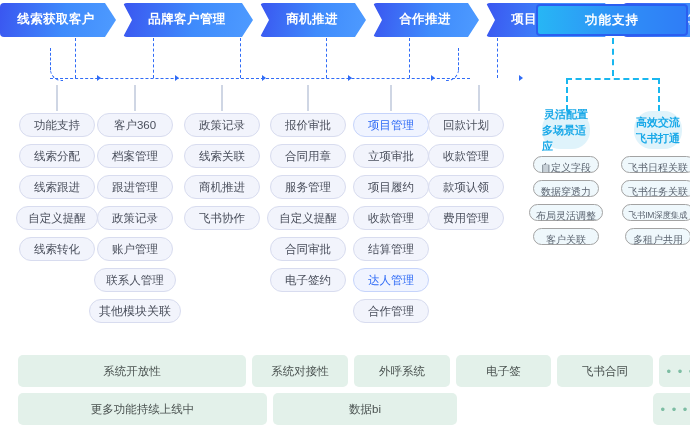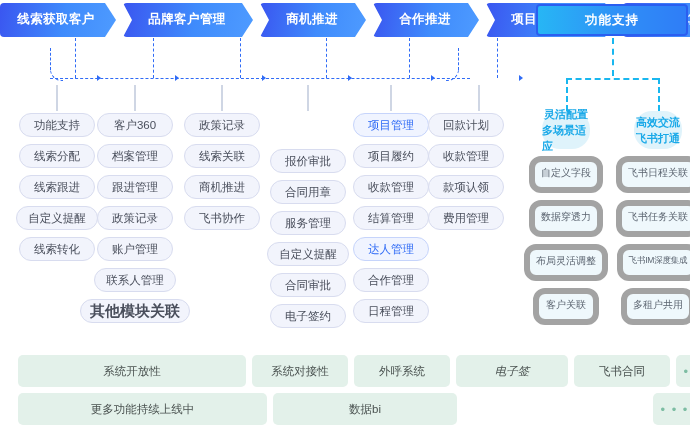--- a/index.html
+++ b/index.html
@@ -47,32 +47,32 @@
   .cy-h{position:absolute;height:0;border-top:2px dashed #19b7ef;}
 
   
   .col{position:absolute;top:113px;display:flex;flex-direction:column;align-items:center;gap:7px;}
   .pill{
     box-sizing:border-box;height:24px;min-width:76px;padding:0 11px;
     border:1px solid #d8dcef;border-radius:13px;background:#f2f4fc;
     color:#4a4f5c;font-size:11.5px;line-height:22px;white-space:nowrap;text-align:center;
   }
   .pill.hl{color:#2f6bf6;border-color:#c6d4fb;background:#f0f4ff;}
-  .pill.sm{font-size:15px;padding:0 9px;font-weight:bold;}
+  .pill.sm{font-size:12px;padding:0 9px;}
 
   
   .rcol{position:absolute;display:flex;flex-direction:column;align-items:center;gap:7px;}
   .rhead{
     box-sizing:border-box;width:48px;height:38px;border-radius:18px;
     background:#dff3fb;color:#1aa9e8;font-size:11px;font-weight:700;
     display:flex;flex-direction:column;align-items:center;justify-content:center;line-height:16px;
   }
   .rpill{
-    box-sizing:border-box;height:37px;min-width:66px;padding:0 6px;
-    border:6px solid #a3a3a3;border-radius:12px;background:#eff8fc;
+    box-sizing:border-box;height:17px;min-width:66px;padding:0 6px;
+    border:1px solid #a3a3a3;border-radius:12px;background:#eff8fc;
     color:#5b6470;font-size:10px;line-height:21px;white-space:nowrap;text-align:center;
   }
   .rpill.tiny{font-size:8.5px;letter-spacing:-.2px;}
 
   
   .grow{position:absolute;display:flex;gap:6px;height:32px;}
   .gbox{
     box-sizing:border-box;height:32px;border-radius:5px;background:#e3f1ea;
     color:#4a5250;font-size:11.5px;display:flex;align-items:center;justify-content:center;
     white-space:nowrap;
@@ -158,36 +158,36 @@
         <div class="pill">账户管理</div>
         <div class="pill">联系人管理</div>
         <div class="pill sm">其他模块关联</div>
       </div>
       <div class="col" style="left: 176px; width: 92px;">
         <div class="pill">政策记录</div>
         <div class="pill">线索关联</div>
         <div class="pill">商机推进</div>
         <div class="pill">飞书协作</div>
       </div>
-      <div class="col" style="left: 262px; width: 92px; margin-top: 36px;">
+      <div class="col" style="left: 262px; width: 92px;">
         <div class="pill">报价审批</div>
         <div class="pill">合同用章</div>
         <div class="pill">服务管理</div>
         <div class="pill">自定义提醒</div>
         <div class="pill">合同审批</div>
         <div class="pill">电子签约</div>
       </div>
       <div class="col" style="left: 345px; width: 92px;">
         <div class="pill hl">项目管理</div>
+        <div class="pill">立项审批</div>
         <div class="pill">项目履约</div>
         <div class="pill">收款管理</div>
         <div class="pill">结算管理</div>
         <div class="pill hl">达人管理</div>
         <div class="pill">合作管理</div>
-        <div class="pill">日程管理</div>
       </div>
       <div class="col" style="left: 420px; width: 92px;">
         <div class="pill">回款计划</div>
         <div class="pill">收款管理</div>
         <div class="pill">款项认领</div>
         <div class="pill">费用管理</div>
       </div>
     </div>
 
   <div id="rcols">
@@ -217,21 +217,21 @@
       <div class="grow" style="left: 18px; top: 355px;">
         <div class="gbox" style="width: 228px;">
           <span>系统开放性</span>
         </div>
         <div class="gbox" style="width: 96px;">
           <span>系统对接性</span>
         </div>
         <div class="gbox" style="width: 96px;">
           <span>外呼系统</span>
         </div>
-        <div class="gbox" style="width: 112px; font-style: italic;">
+        <div class="gbox" style="width: 95px;">
           <span>电子签</span>
         </div>
         <div class="gbox" style="width: 96px;">
           <span>飞书合同</span>
         </div>
         <div class="gbox" style="width: 44px;">
           <span class="dots">• • •</span>
         </div>
       </div>
       <div class="grow" style="left: 18px; top: 393px;">

